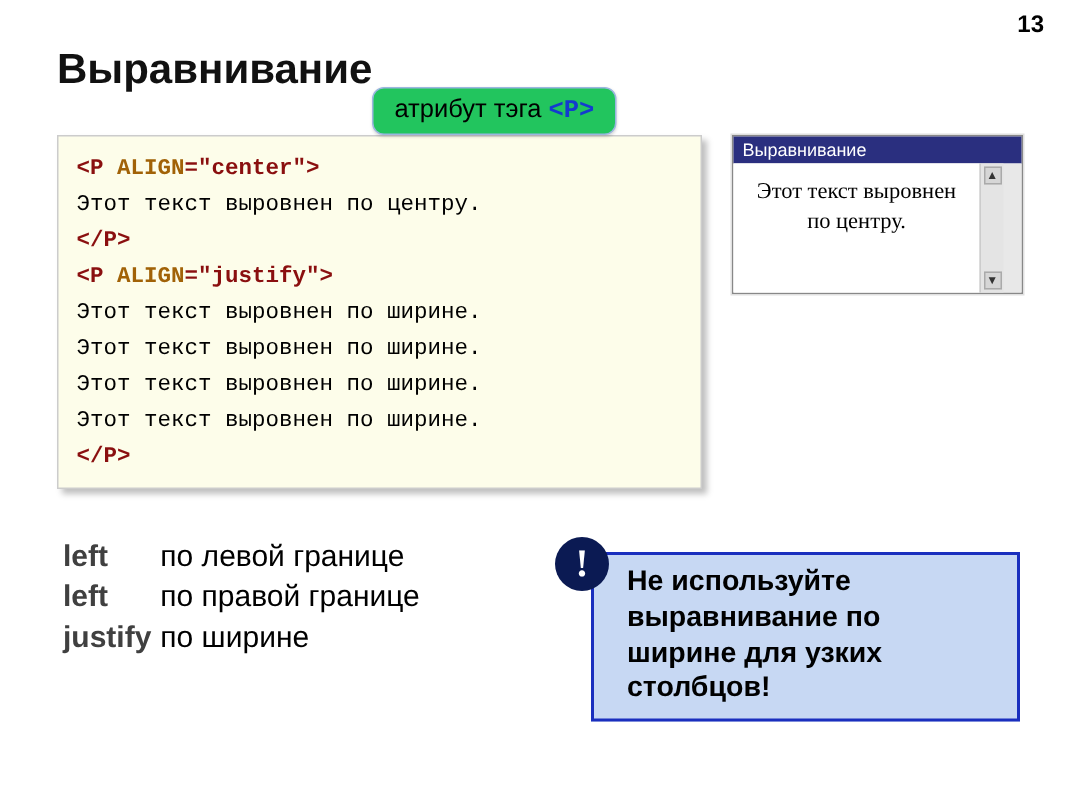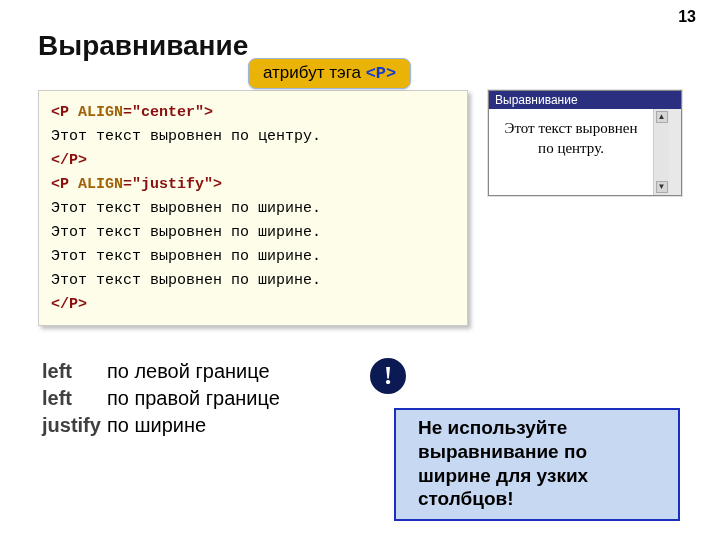--- a/index.html
+++ b/index.html
@@ -26,21 +26,21 @@
     top: 30px;
     left: 38px;
     font-size: 28px;
     font-weight: bold;
     color: #111;
   }
   .callout {
     position: absolute;
     top: 58px;
     left: 248px;
-    background: #eab308;
+    background: #22c55e;
     border: 1px solid #9bb6e0;
     border-radius: 8px;
     padding: 4px 14px 5px;
     font-size: 17px;
     box-shadow: 0 1px 2px rgba(0,0,0,0.15);
     z-index: 10;
   }
   .callout .blue { color: #143bcf; font-weight: bold; font-family: "Courier New", monospace; }
   .code-box {
     position: absolute;
@@ -137,21 +137,20 @@
     top: 368px;
     left: 394px;
     width: 286px;
     background: #c7d8f3;
     border: 2px solid #1a2fbe;
     padding: 6px 14px 8px 22px;
     font-size: 19px;
     font-weight: bold;
     line-height: 1.25;
     color: #000;
-    margin-top: 40px;
   }
 </style>
 </head>
 <body>
 
 <div class="page-number">13</div>
 
 <div class="title">Выравнивание</div>
 
 <div class="callout">

